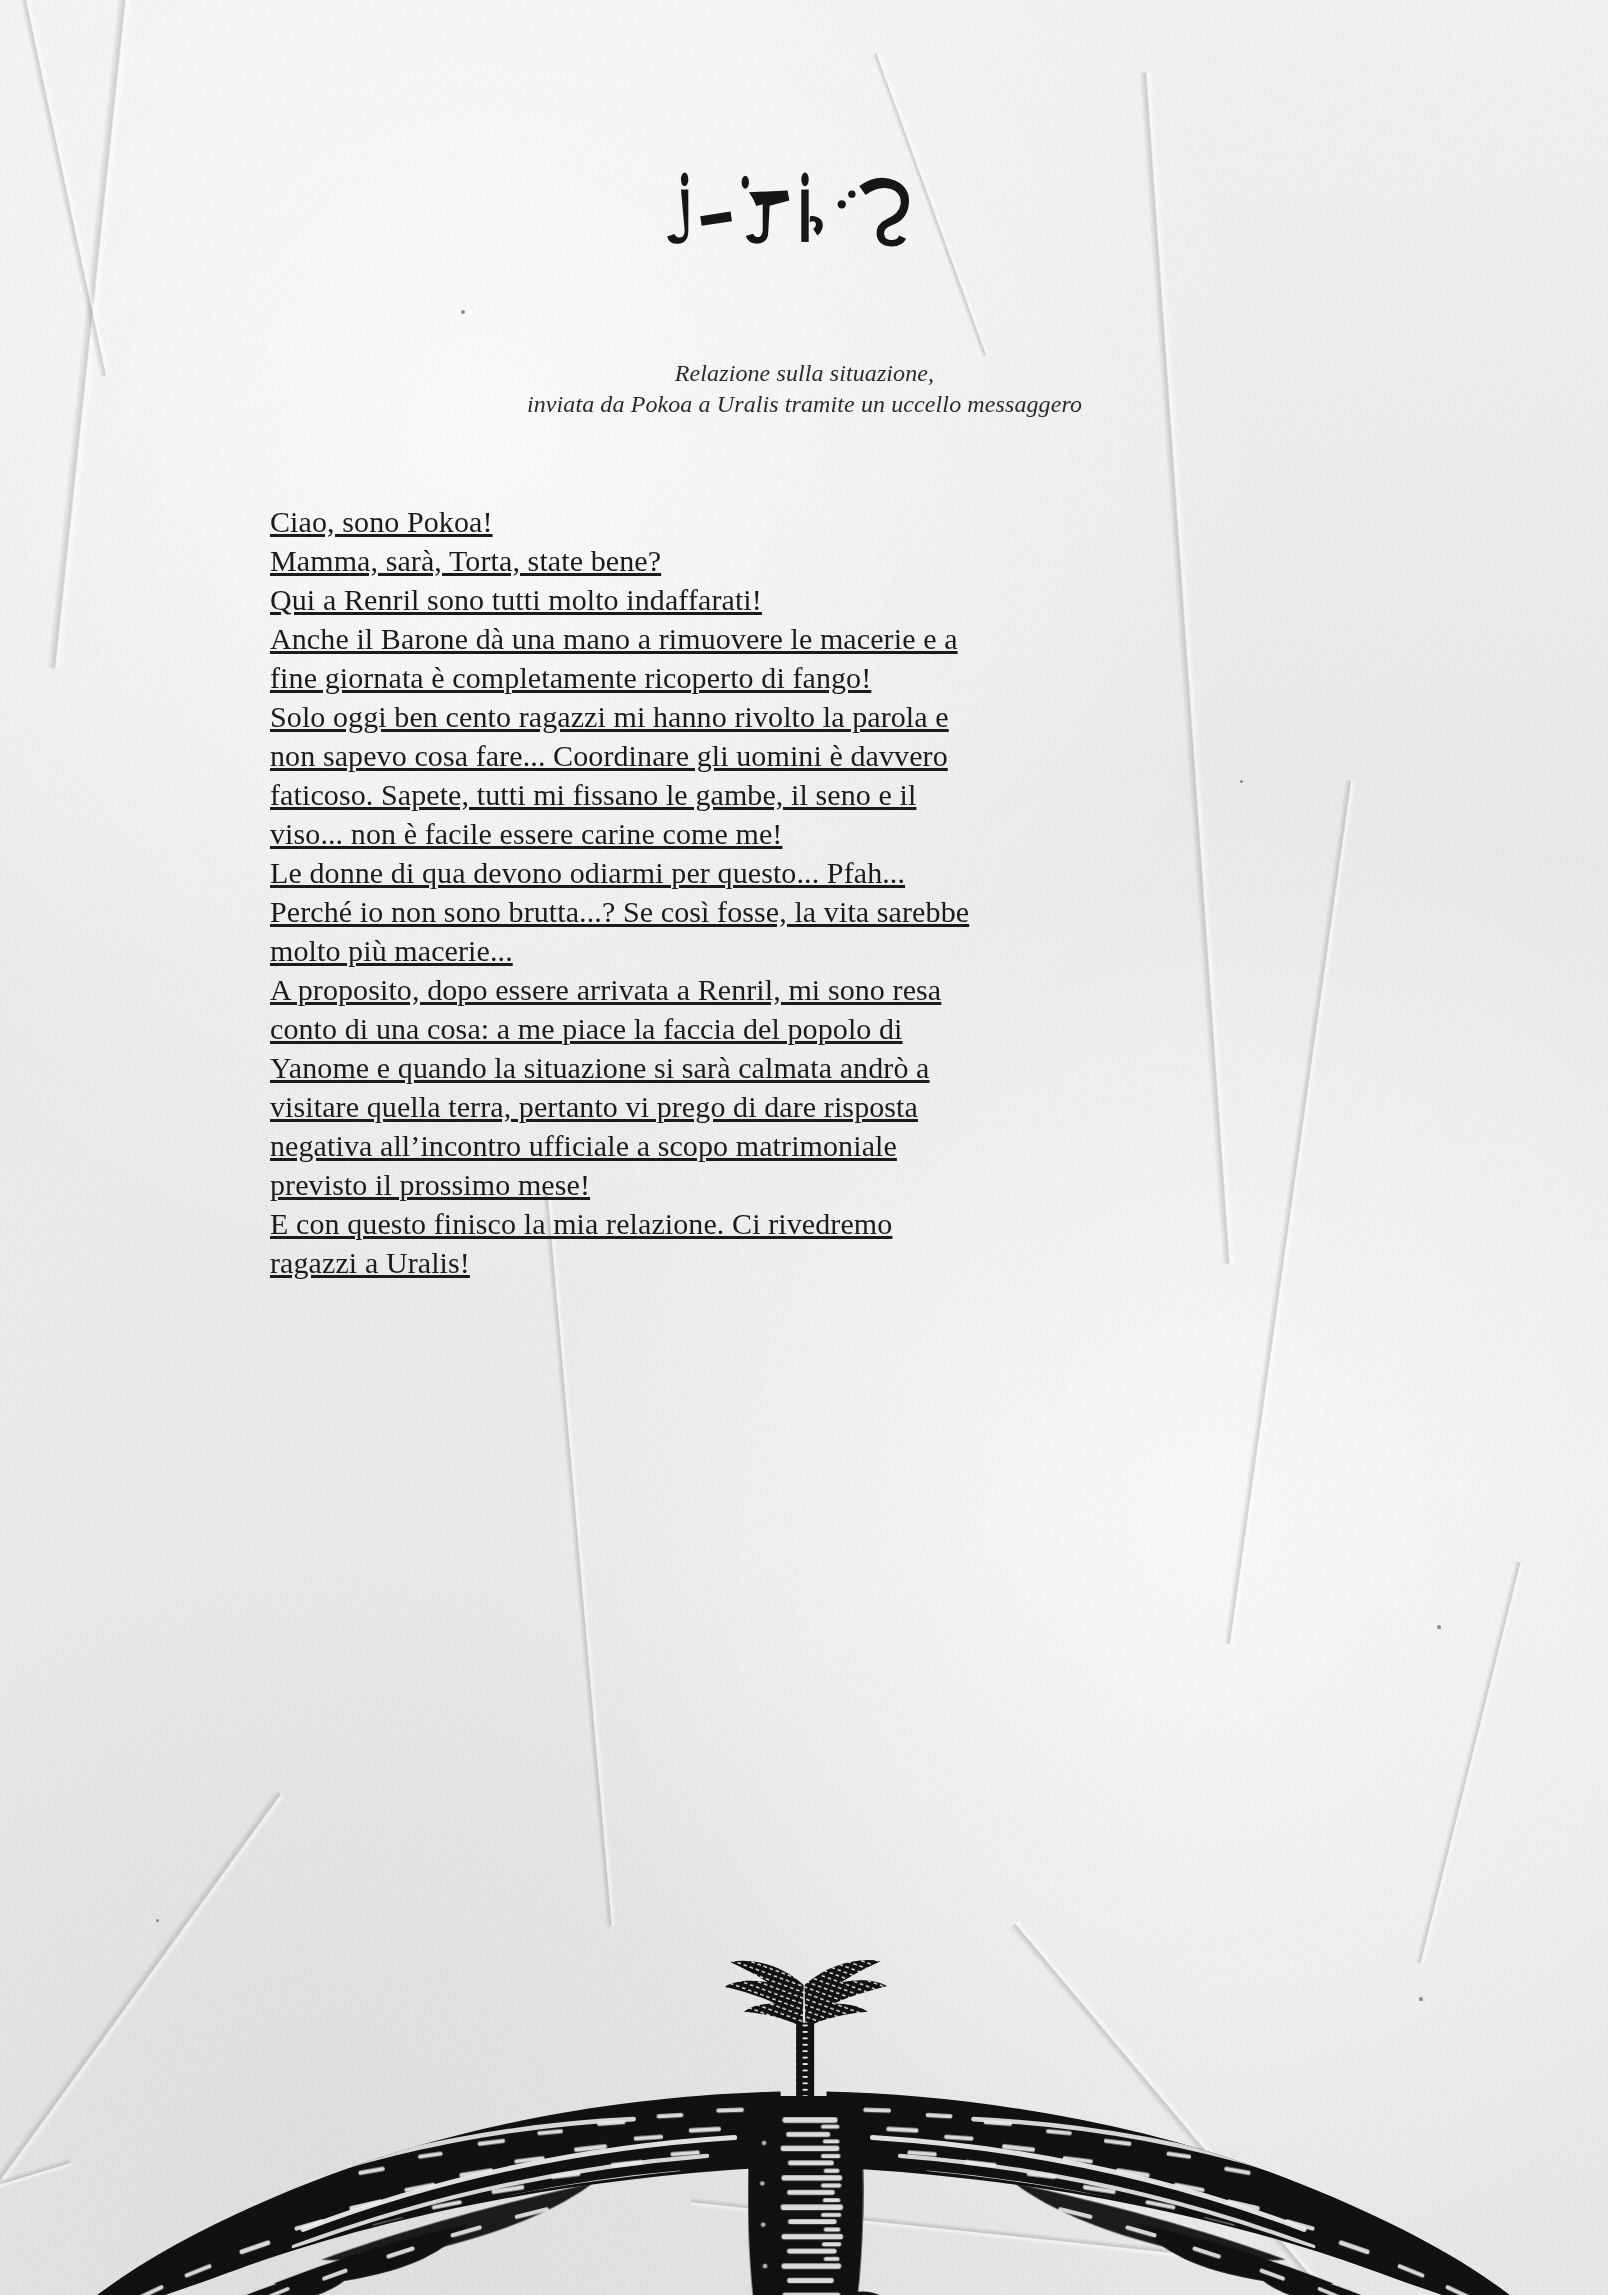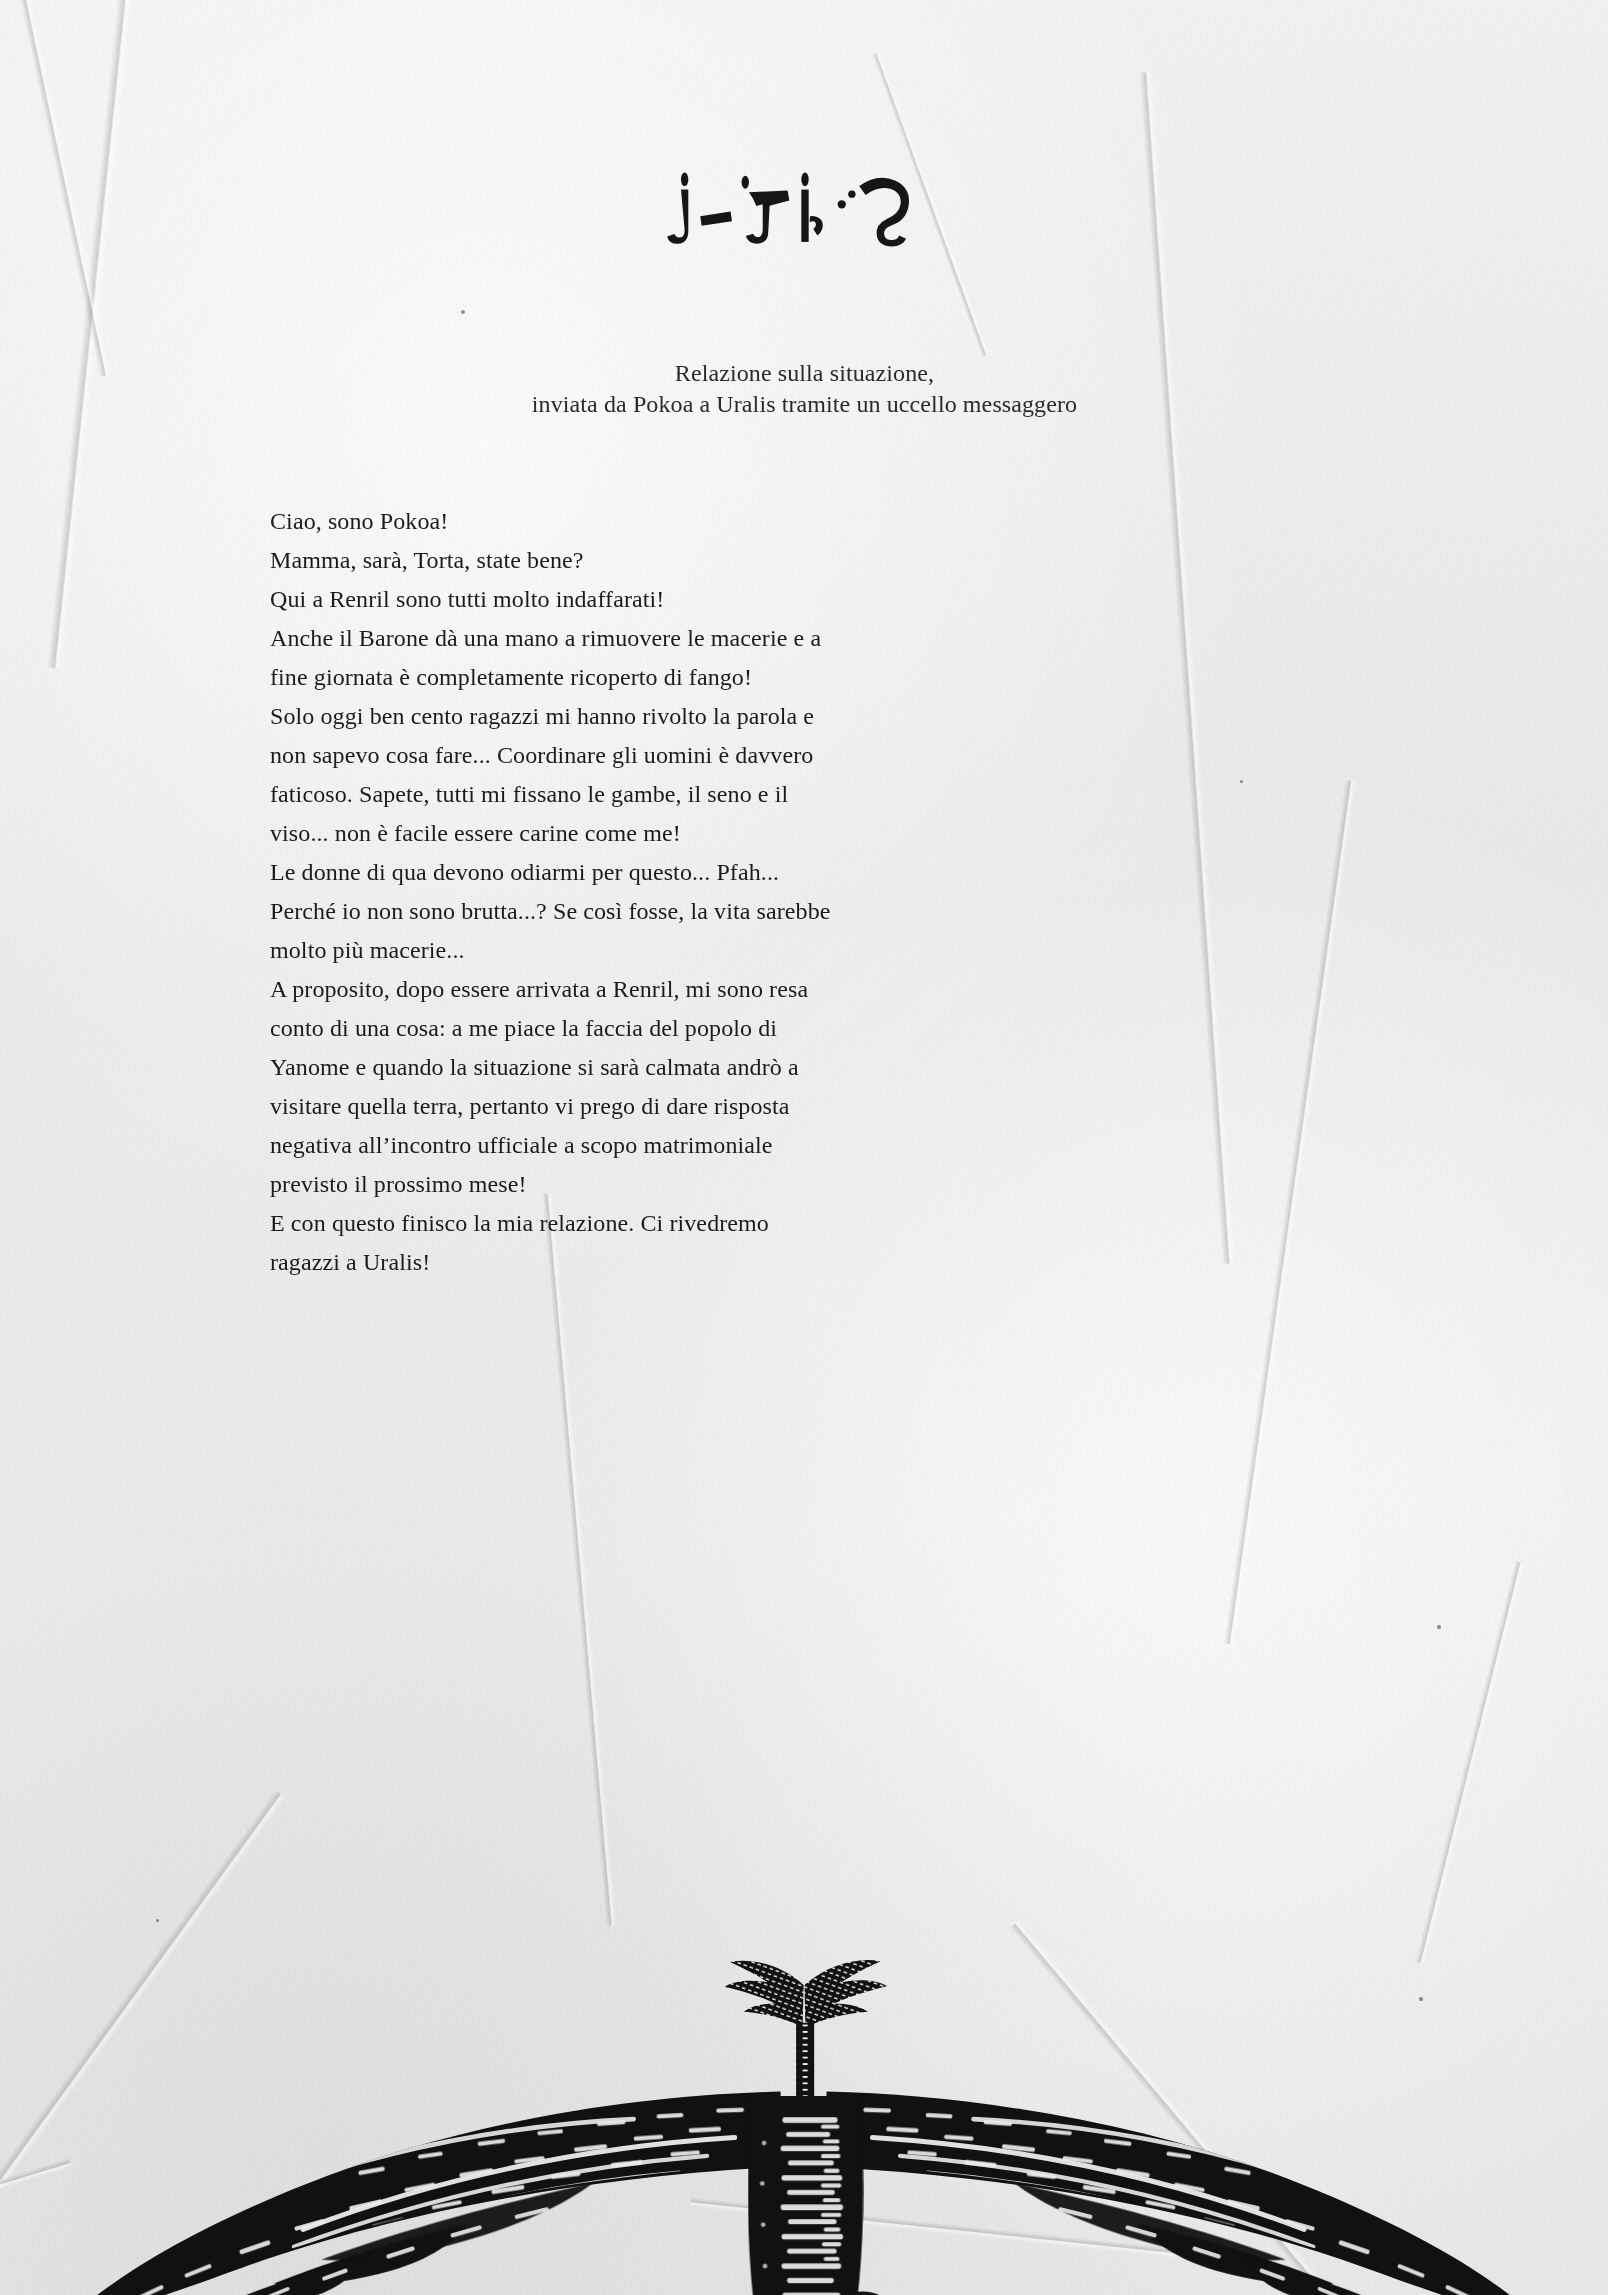--- a/index.html
+++ b/index.html
@@ -71,33 +71,34 @@
     position: absolute;
     top: 358px;
     left: 0;
     width: 100%;
     text-align: center;
     color: #2a2a2a;
     font-size: 24px;
     line-height: 1.30;
     letter-spacing: 0.1px;
   }
-  .subtitle-line { display: block; }
+  .subtitle-line { display: block; font-style: italic; }
 
   
   .letter-body {
     position: absolute;
     top: 502px;
     left: 270px;
     width: 1116px;
     color: #1b1b1b;
-    font-size: 24px;
+    font-size: 30px;
     line-height: 39px;
     letter-spacing: 0.1px;
     text-rendering: optimizeLegibility;
+    text-decoration: underline;
   }
   .letter-line {
     display: block;
     white-space: pre;
   }
 
   
   .bird {
     position: absolute;
     left: 0;

